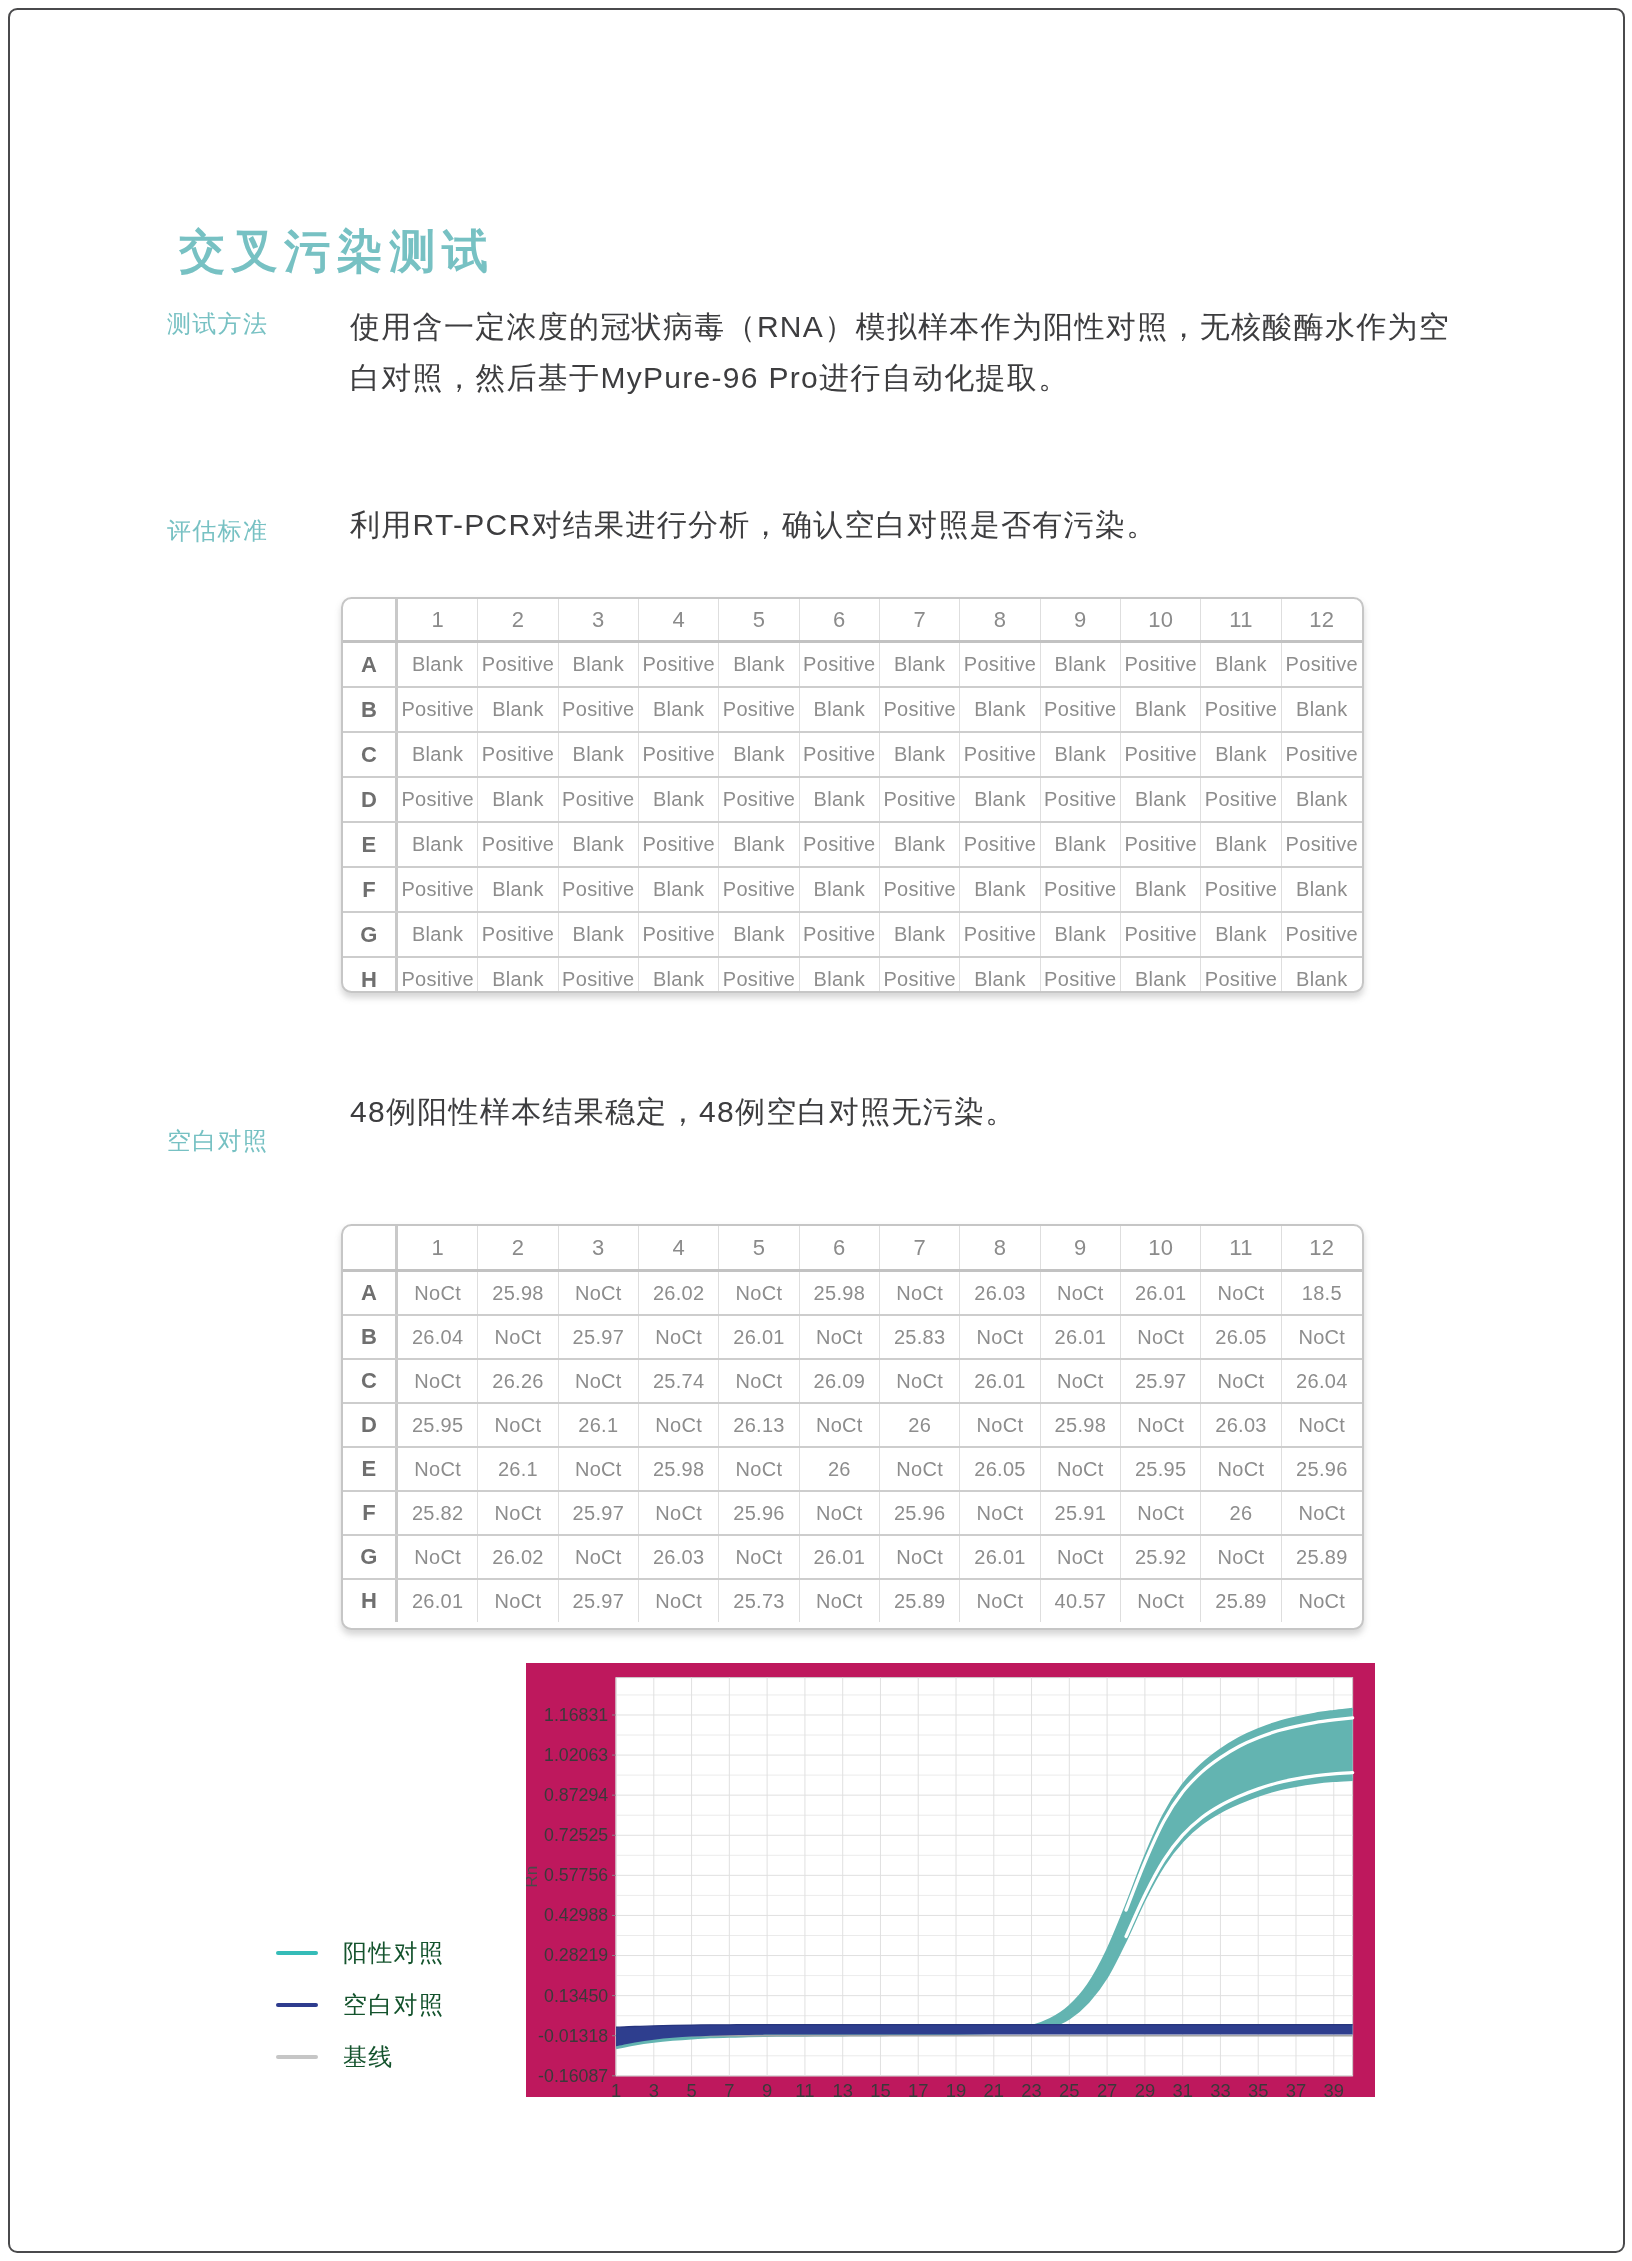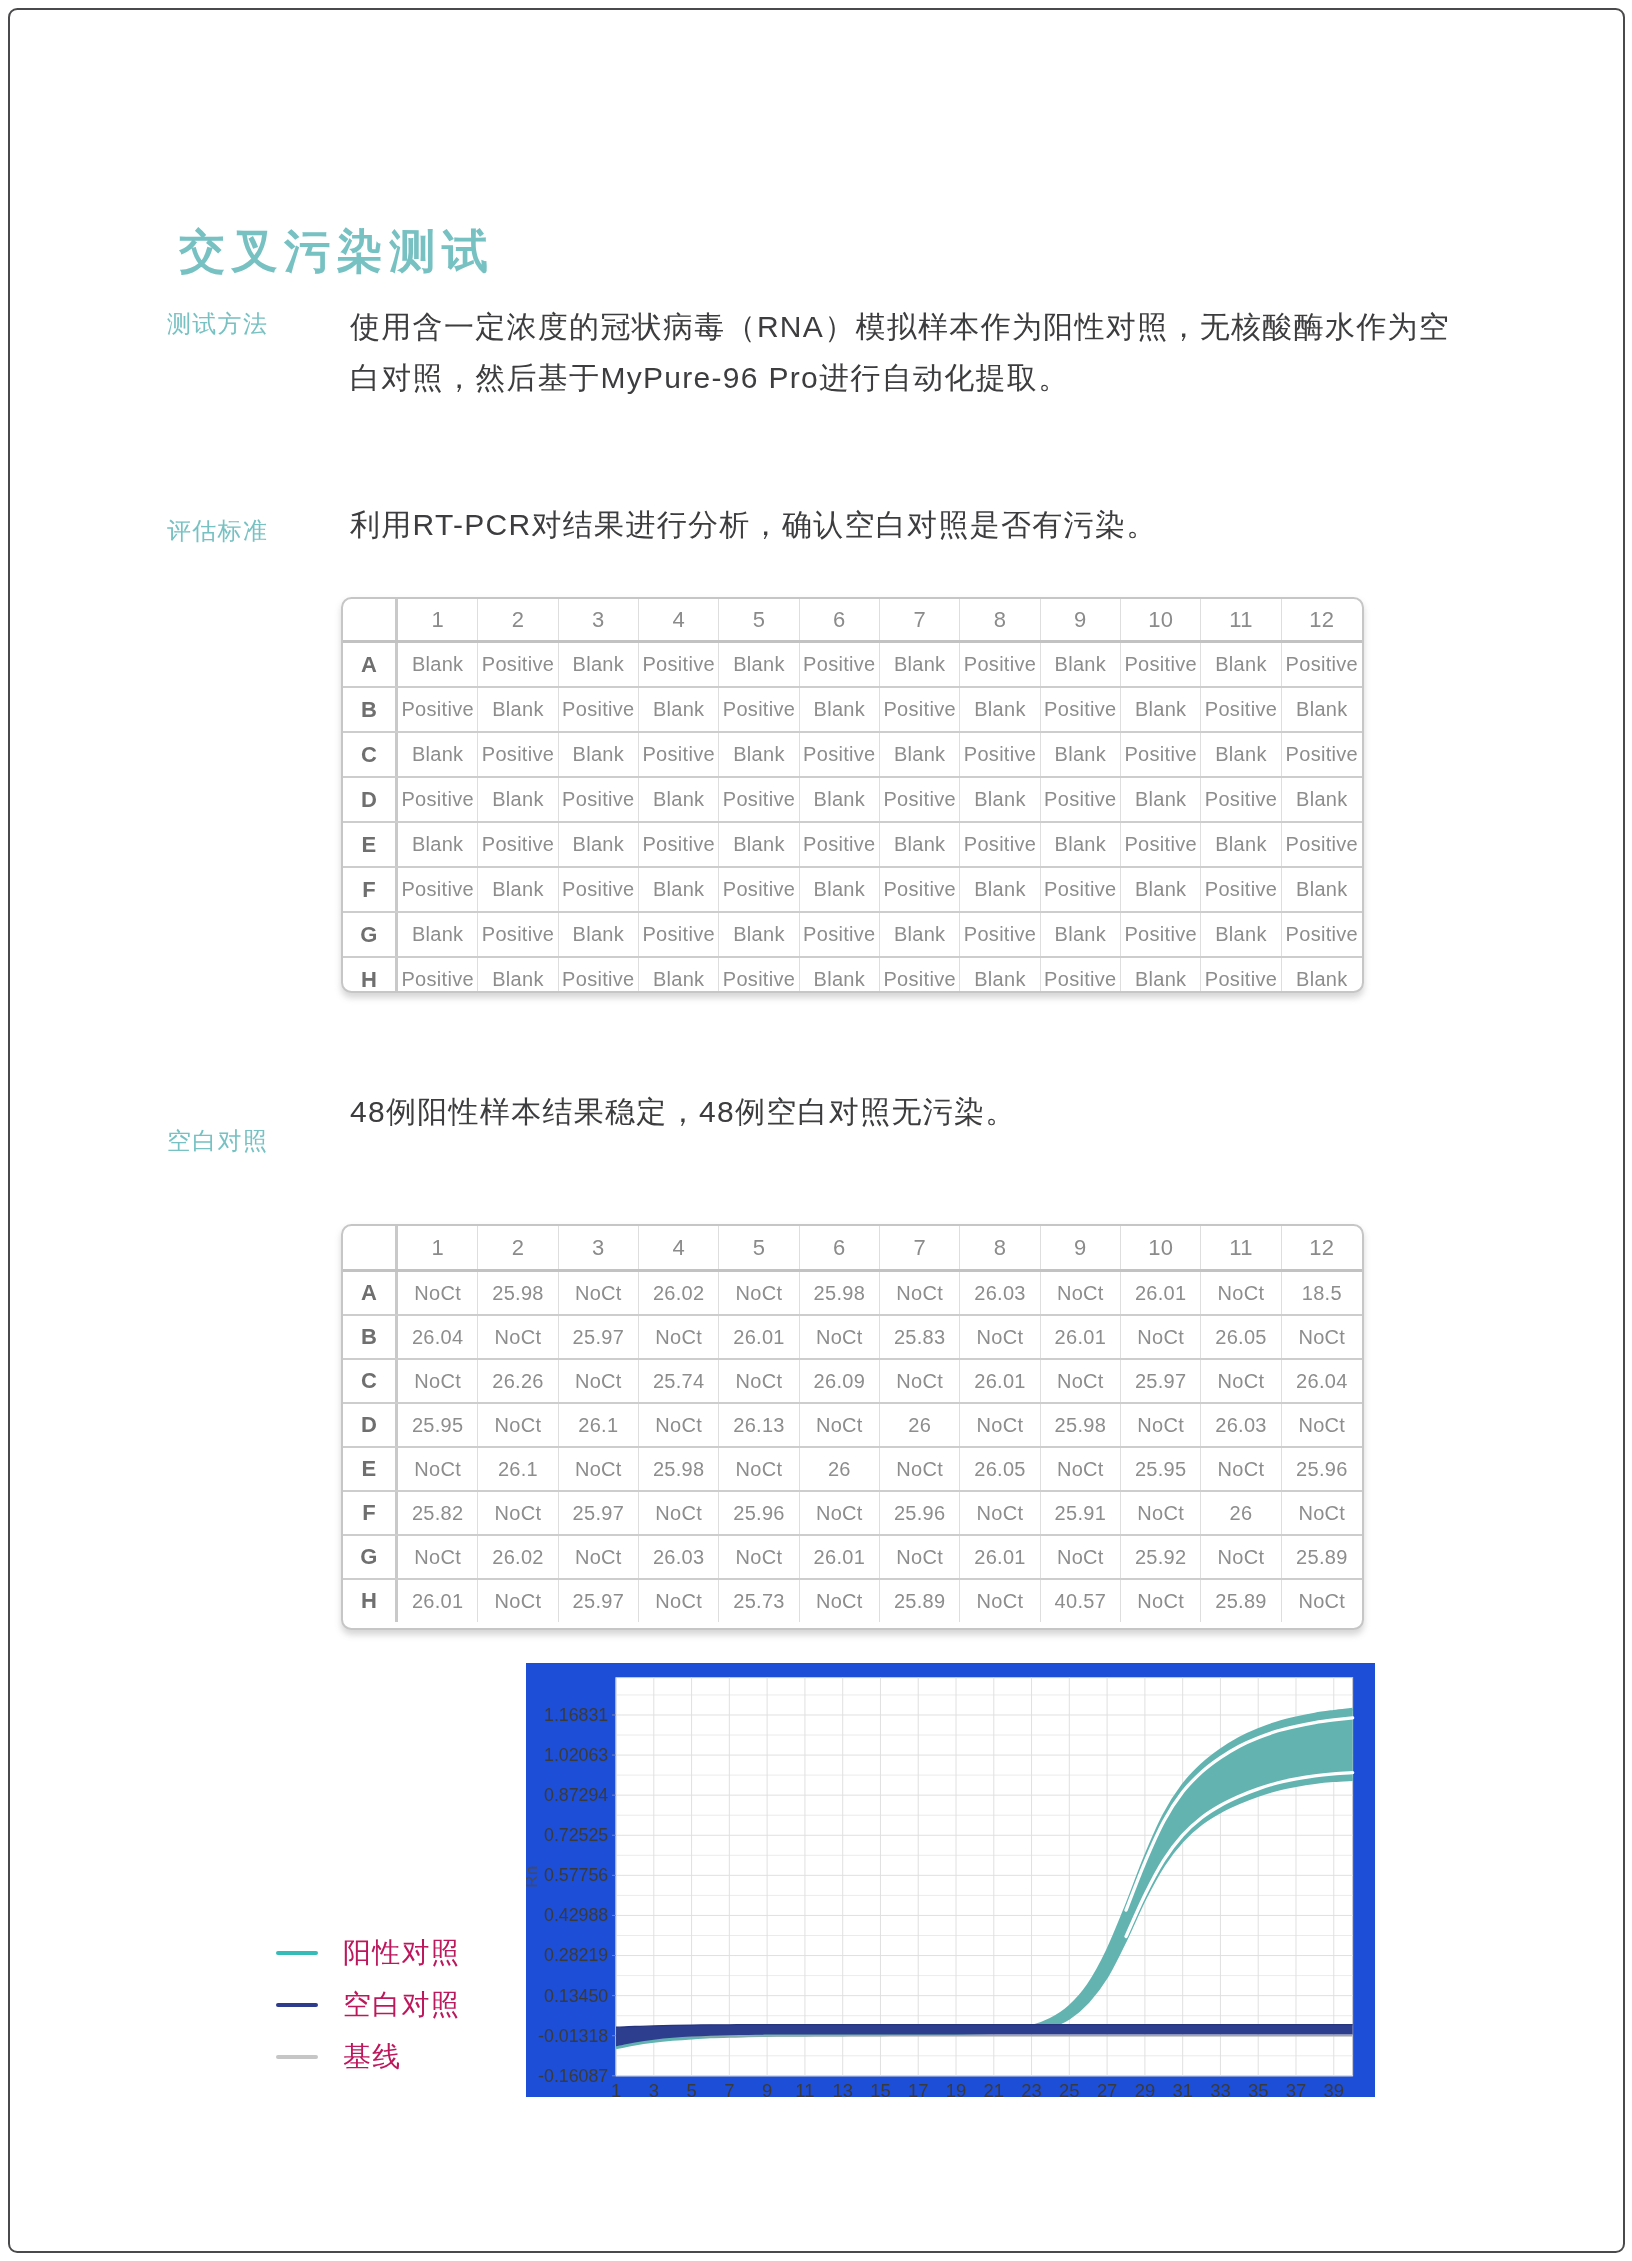--- a/index.html
+++ b/index.html
@@ -61,31 +61,31 @@
     border-right:1.3px solid var(--table-col-line);
     color:var(--table-text);font-size:20px;letter-spacing:0.3px;
   }
   .t-cell:last-child{border-right:none;}
   .t-cell.rowlabel{border-right:3.3px solid #c9c9c9;color:var(--label-text);font-weight:700;font-size:22px;}
   .t-row.header .t-cell{font-size:22px;color:#8b8b8b;font-weight:500;}
   .t-row.header .t-cell.rowlabel{border-right:3.3px solid #c9c9c9;}
 
   .chart-panel{
     position:absolute;left:526px;top:1663px;width:849px;height:434px;
-    background:#1d4ed8;
+    background:#be185d;
   }
   .chart-panel svg{display:block;}
 
   .legend{
     position:absolute;left:276px;top:1937px;
     display:flex;flex-direction:column;gap:20px;
   }
   .legend-item{display:flex;align-items:center;gap:25px;height:32px;}
   .legend-line{width:42px;height:4px;border-radius:2px;background:#999;}
-  .legend-label{font-size:28px;font-weight:500;color:#be185d;letter-spacing:1.3px;}
+  .legend-label{font-size:24px;font-weight:500;color:#14532d;letter-spacing:1.3px;}
 </style>
 </head>
 <body>
 
 <div class="page-frame"></div>
 
 <h1 class="title">交叉污染测试</h1>
 
 <div class="sec-label" id="label-method">测试方法</div>
 <div class="sec-text" id="text-method">使用含一定浓度的冠状病毒（RNA）模拟样本作为阳性对照，无核酸酶水作为空白对照，然后基于MyPure-96 Pro进行自动化提取。</div>

